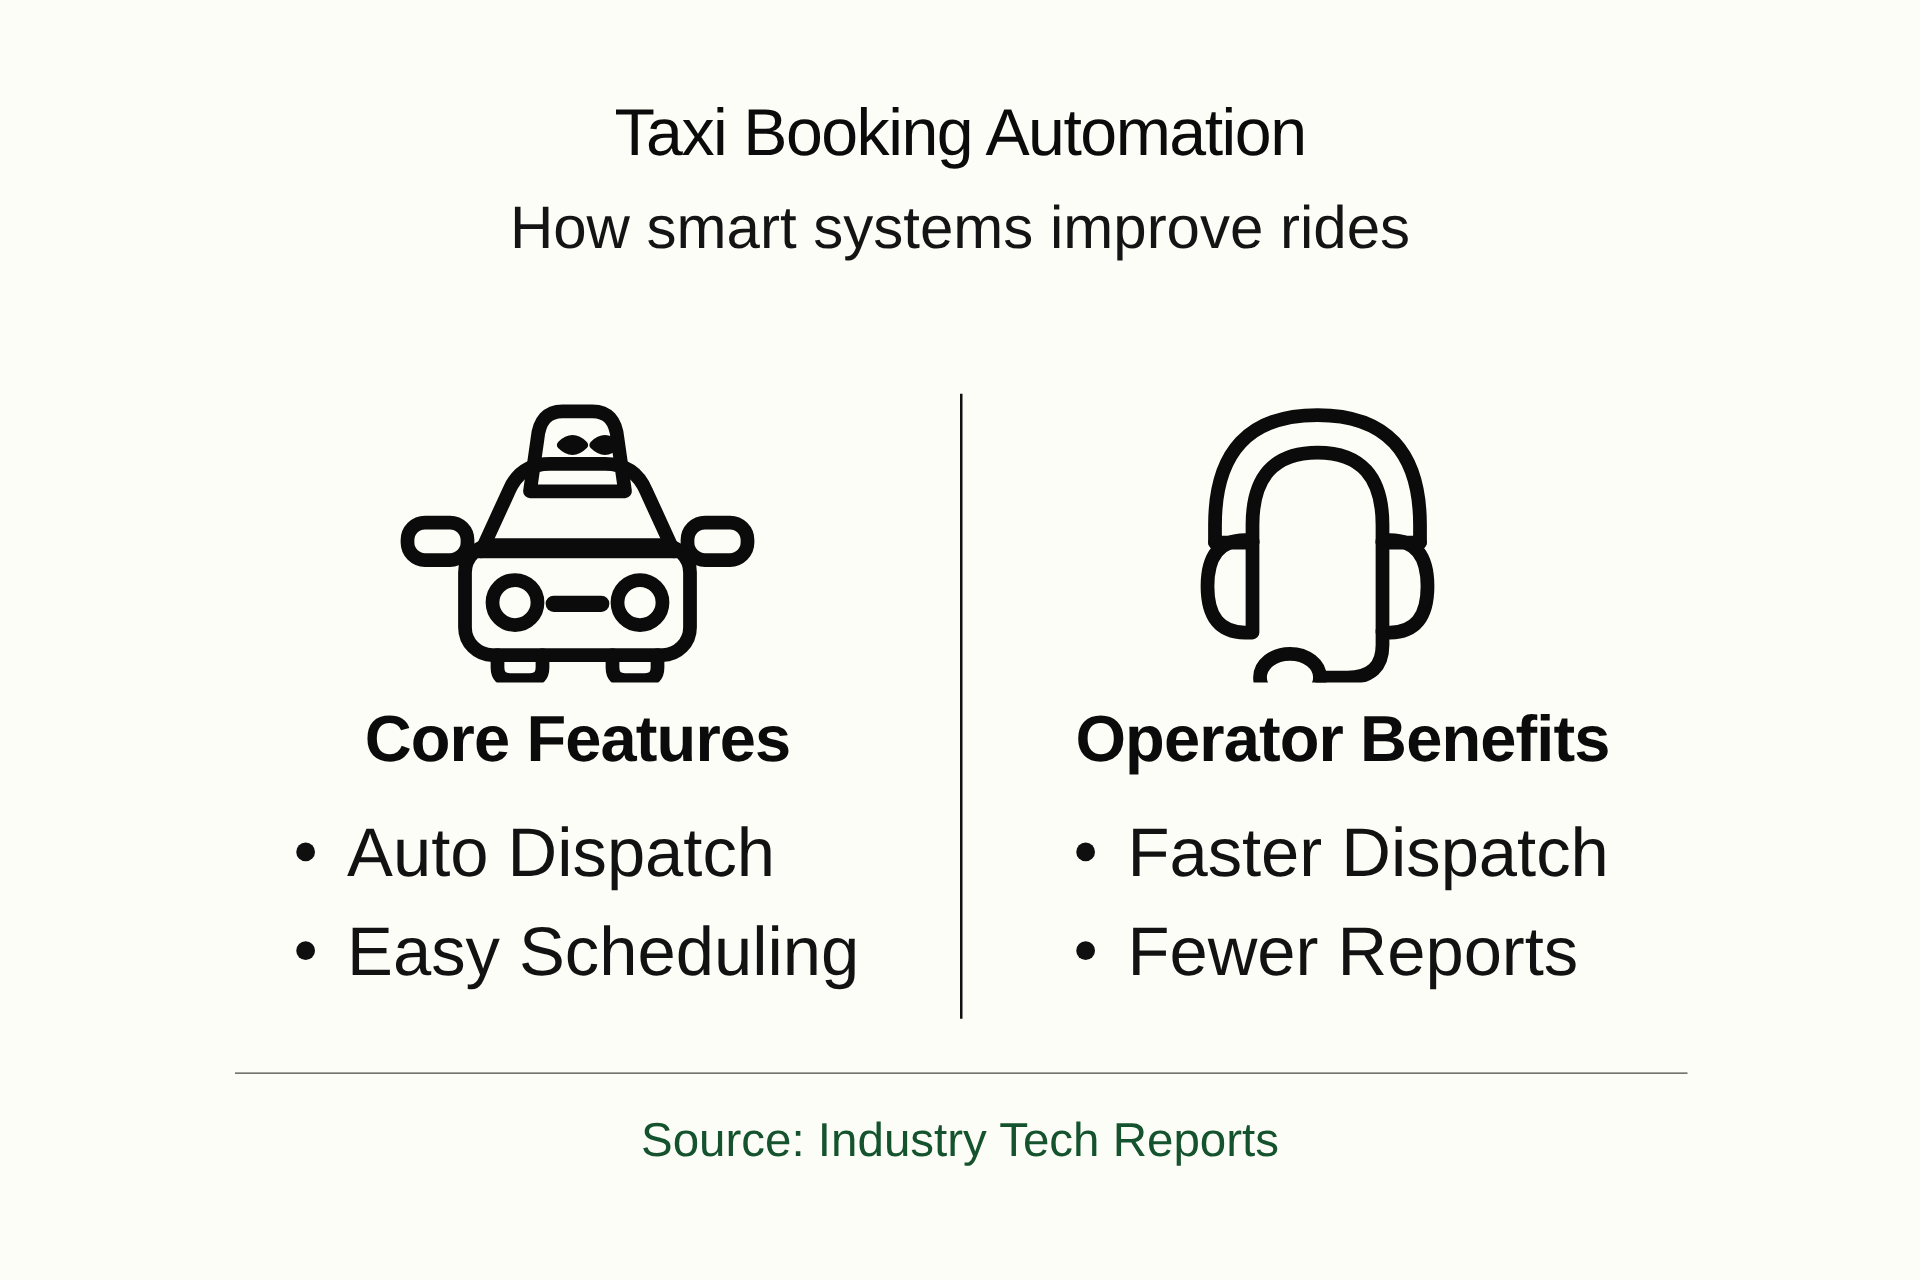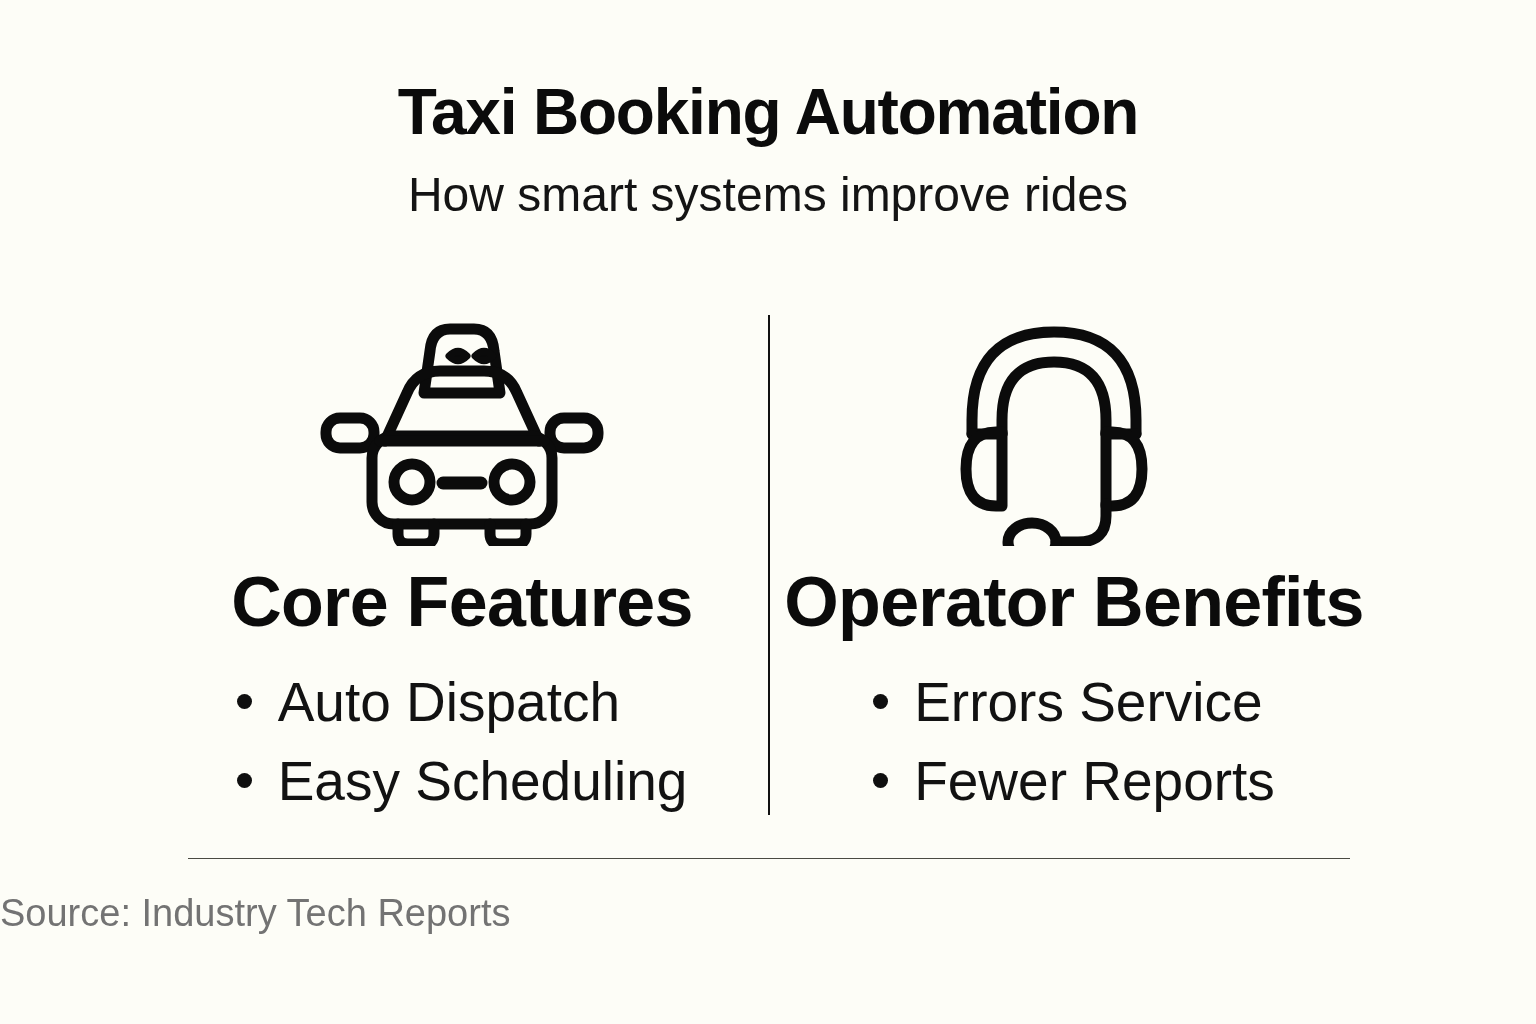--- a/index.html
+++ b/index.html
@@ -25,22 +25,22 @@
 
   
   .header {
     position: absolute;
     top: 78px;
     left: 0;
     width: 1536px;
     text-align: center;
   }
   .title {
-    font-size: 64px;
-    font-weight: 700;
+    font-size: 53px;
+    font-weight: 400;
     letter-spacing: -1.2px;
     line-height: 1.08;
     color: #0b0b0b;
     margin: 0;
     white-space: nowrap;
   }
   .subtitle {
     font-size: 48px;
     font-weight: 400;
     line-height: 1.1;
@@ -71,21 +71,21 @@
 
   .icon-wrap {
     height: 250px;
     display: flex;
     align-items: center;
     justify-content: center;
   }
   .icon-wrap svg { display: block; }
 
   .col-heading {
-    font-size: 70px;
+    font-size: 52px;
     font-weight: 700;
     letter-spacing: -0.7px;
     color: #0b0b0b;
     margin: 18px 0 0 0;
     line-height: 1.1;
     white-space: nowrap;
   }
 
   .bullet-list {
     list-style: none;
@@ -130,22 +130,23 @@
     top: 858px;
     width: 1162px;
     height: 1px;
     background: #4a4a42;
   }
   .footer-text {
     position: absolute;
     left: 0;
     top: 892px;
     width: 1536px;
+    text-align: center;
     font-size: 38px;
-    color: #737373;
+    color: #14532d;
     white-space: nowrap;
   }
 </style>
 </head>
 <body>
 
 <div class="infographic">
 
   <div class="header">
     <h1 class="title">Taxi Booking Automation</h1>
@@ -216,21 +217,21 @@
 
           <ellipse cx="108" cy="246" rx="24" ry="19"></ellipse>
         </svg>
       </div>
 
       <h2 class="col-heading">Operator Benefits</h2>
 
       <ul class="bullet-list">
         <li class="bullet-item">
           <span class="bullet-dot"></span>
-          <span>Errors Service</span>
+          <span>Faster Dispatch</span>
         </li>
         <li class="bullet-item">
           <span class="bullet-dot"></span>
           <span>Fewer Reports</span>
         </li>
       </ul>
     </div>
   </div>
 
   <div class="vdivider"></div>

